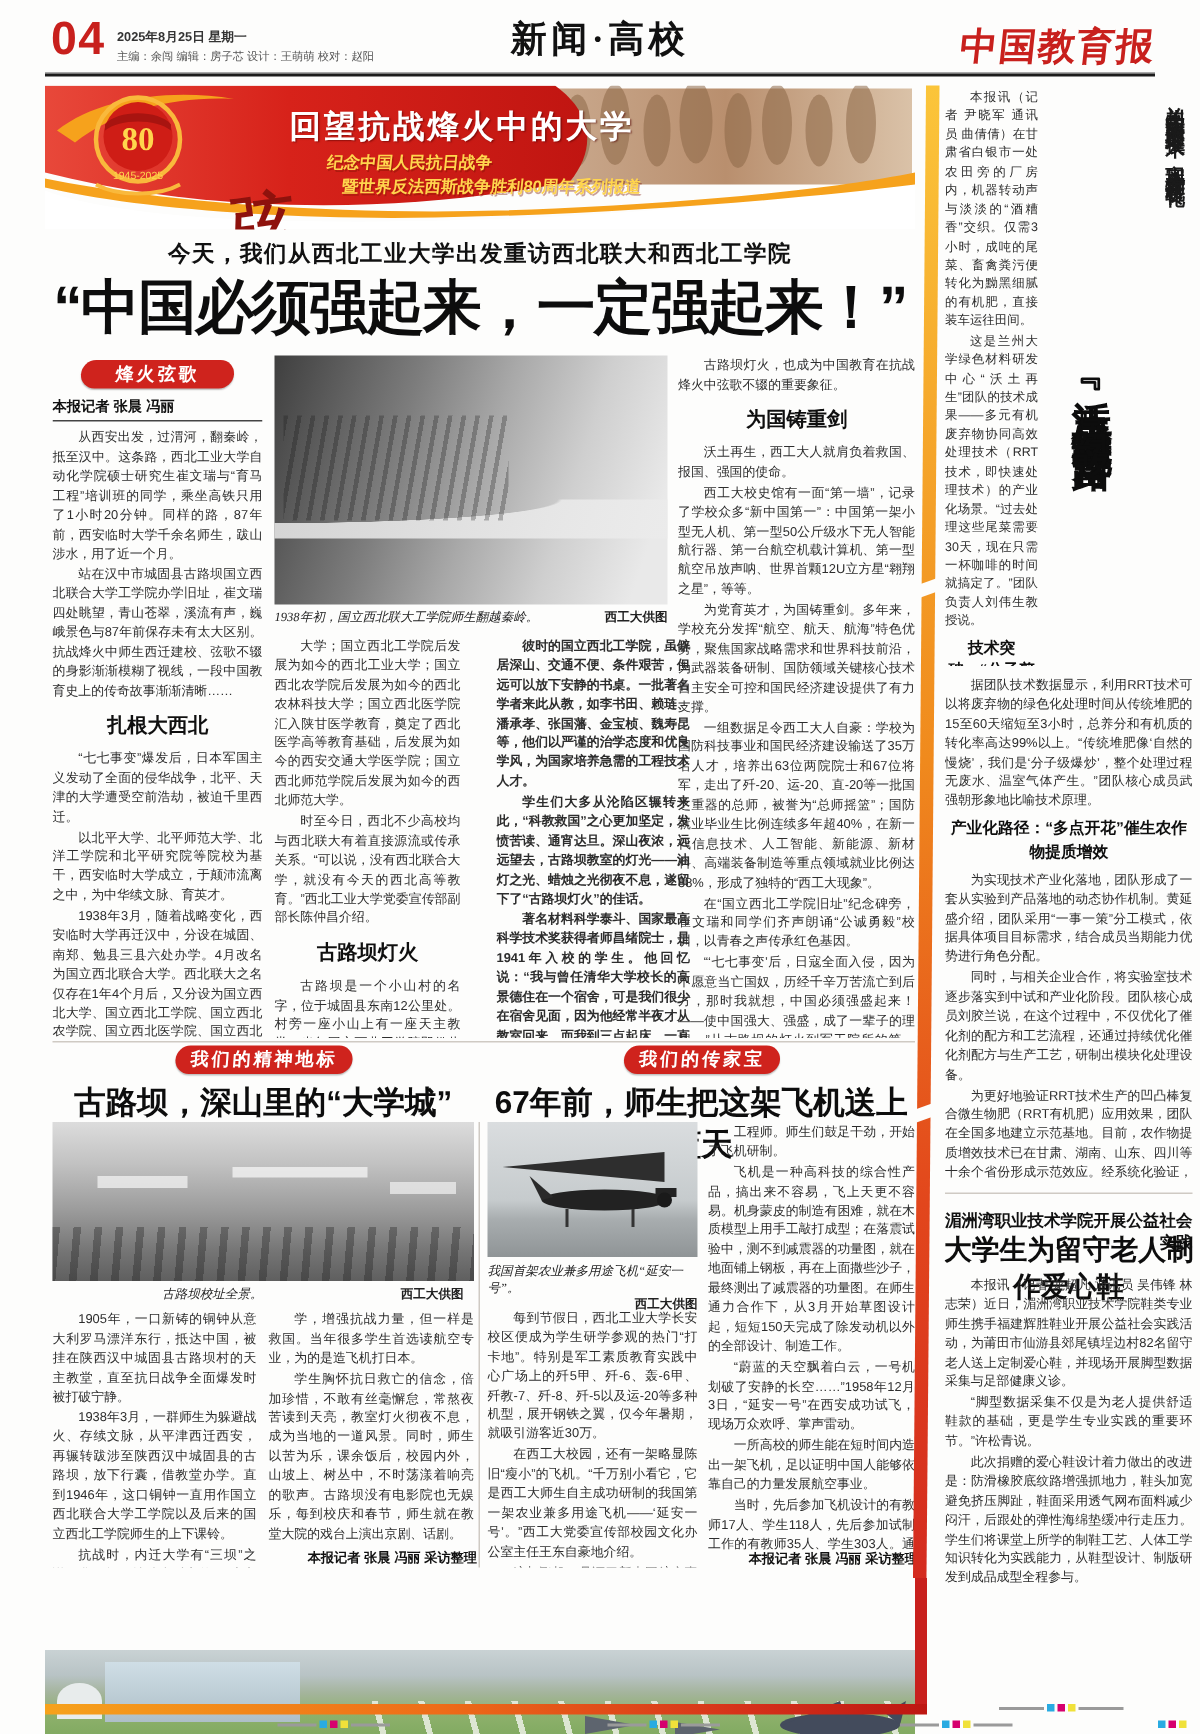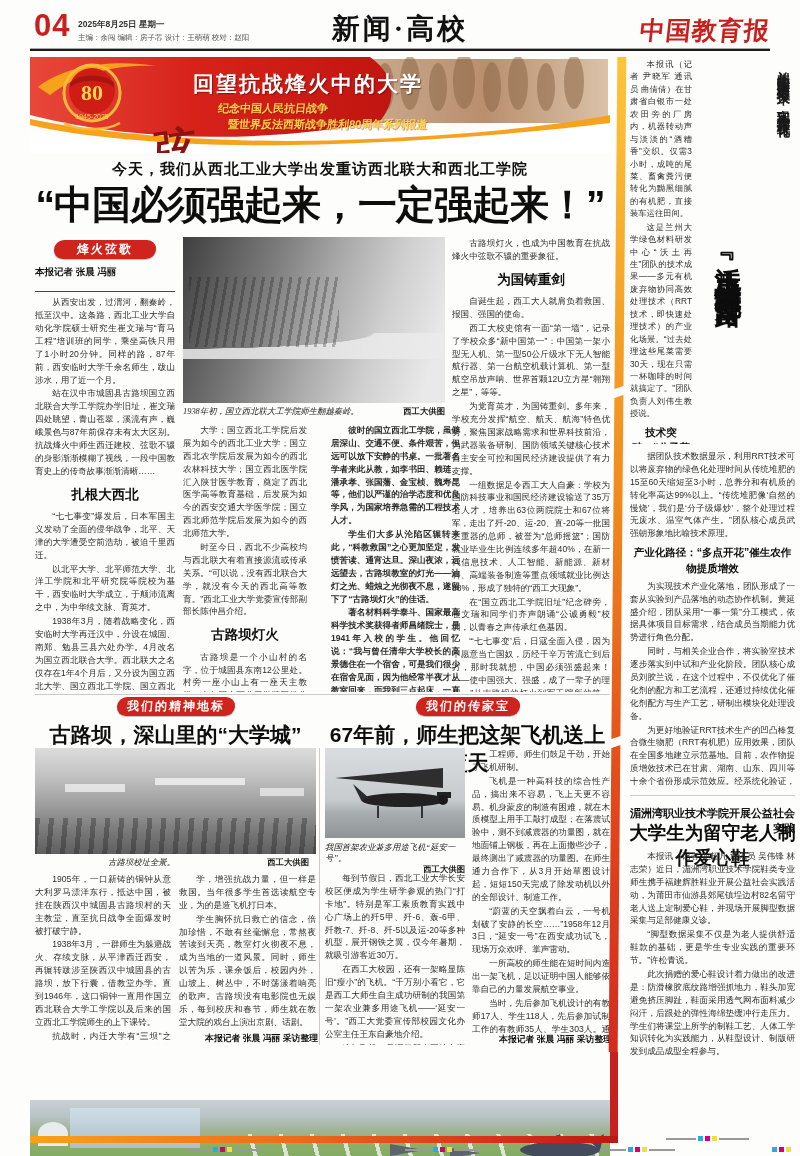--- a/index.html
+++ b/index.html
@@ -4,21 +4,21 @@
 <style>
   html,body{margin:0;padding:0;background:#e9e7e2;}
   #page{position:relative;width:800px;height:1156px;background:#fdfdfc;margin:0 auto;overflow:hidden;
         font-family:"Liberation Sans","DejaVu Sans",sans-serif;color:#222;}
   .abs{position:absolute;}
   
   .pagenum{left:34px;top:8px;font-size:31px;font-weight:900;color:#c8201d;letter-spacing:1px;}
   .dateline{left:78px;top:18px;font-size:8.5px;font-weight:bold;color:#333;line-height:1.6;}
   .credits{font-size:7.5px;font-weight:normal;color:#555;}
   .section-title{left:0;top:10px;width:800px;text-align:center;font-family:"Liberation Serif","DejaVu Serif",serif;
-        font-size:28px;font-weight:900;color:#111;letter-spacing:3px;}
+        font-size:24px;font-weight:900;color:#111;letter-spacing:3px;}
   .papername{right:30px;top:14px;font-family:"Liberation Serif","DejaVu Serif",serif;font-size:25px;font-weight:900;
         color:#c8201d;transform:skewX(-6deg);letter-spacing:1px;}
   .mastrule{left:30px;top:48px;width:740px;height:0;border-top:1px solid #aaa;border-bottom:2px solid #1c1c1c;}
   
   .banner{left:30px;top:57px;width:580px;height:96px;overflow:hidden;}
   .banner-title{left:193px;top:70px;font-size:21px;font-weight:900;color:#fff;letter-spacing:2px;text-shadow:1px 1px 1px rgba(80,0,0,.5);}
   .banner-sub{left:218px;top:101px;font-size:11px;font-weight:bold;color:#ffd54d;transform:skewX(-6deg);text-shadow:1px 1px 0 rgba(120,20,0,.4);}
   .banner-sub2{left:228px;top:117px;font-size:11px;font-weight:bold;color:#ffd54d;transform:skewX(-6deg);text-shadow:1px 1px 0 rgba(120,20,0,.4);}
   .calli{font-family:"Liberation Serif","DejaVu Serif",serif;font-weight:900;color:#8e120d;}
   .calli1{left:125px;top:63px;font-size:42px;transform:rotate(-8deg);}
@@ -26,21 +26,21 @@
   
   .kicker{left:30px;top:160px;width:580px;text-align:center;font-size:15px;font-weight:bold;color:#111;letter-spacing:1px;}
   .headline{left:20px;top:178px;width:600px;text-align:center;font-size:39px;font-weight:900;color:#0d0d0d;letter-spacing:-1px;}
   
   .col{position:absolute;font-size:8.6px;line-height:1.5;color:#2d2d2d;text-align:justify;overflow:hidden;}
   .para{text-indent:2em;margin:0 0 1px;}
   .subhead{text-align:center;font-weight:bold;font-size:13.5px;margin:7px 0 5px;color:#0f0f0f;text-indent:0;}
   .badge{background:#cf231d;color:#fff;border-radius:12px;text-align:center;font-weight:900;
          font-family:"Liberation Serif","DejaVu Serif",serif;font-size:12px;line-height:19px;letter-spacing:2px;
          box-shadow:0 1px 1px rgba(0,0,0,.25);transform:skewX(-4deg);}
-  .byline{font-size:9.5px;font-weight:bold;color:#111;border-bottom:1px solid #444;padding-bottom:12px;margin-top:6px;}
+  .byline{font-size:9.5px;font-weight:bold;color:#111;border-bottom:1px solid #444;padding-bottom:1px;margin-top:6px;}
   .photo{background:#bbb;}
   .caprow{display:flex;justify-content:space-between;font-size:8.4px;color:#222;}
   .caprow .cap{font-family:"Liberation Serif","DejaVu Serif",serif;font-style:italic;}
   .caprow .credit{font-weight:bold;white-space:nowrap;}
   .feature-headline{font-size:21px;font-weight:900;color:#0d0d0d;text-align:center;letter-spacing:0;}
   .signoff{font-size:8.8px;font-weight:bold;text-align:right;color:#111;background:#fdfdfc;padding:1px 2px;}
   .thinline{background:#cfcac3;}
   
   .vert{writing-mode:vertical-rl;}
   .v-headline{left:694px;top:64px;width:52px;height:396px;font-size:27px;font-weight:900;color:#0d0d0d;
@@ -156,21 +156,21 @@
     <div>
         <p class="para">彼时的国立西北工学院，虽僻居深山、交通不便、条件艰苦，但远可以放下安静的书桌。一批著名学者来此从教，如李书田、赖琏、潘承孝、张国藩、金宝桢、魏寿昆等，他们以严谨的治学态度和优良学风，为国家培养急需的工程技术人才。</p>
         <p class="para">学生们大多从沦陷区辗转来此，“科教救国”之心更加坚定，发愤苦读、通宵达旦。深山夜浓，远远望去，古路坝教室的灯光——油灯之光、蜡烛之光彻夜不息，遂留下了“古路坝灯火”的佳话。</p>
         <p class="para">著名材料科学泰斗、国家最高科学技术奖获得者师昌绪院士，是1941年入校的学生。他回忆说：“我与曾任清华大学校长的高景德住在一个宿舍，可是我们很少在宿舍见面，因为他经常半夜才从教室回来，而我到三点起床，一直在教室学习到吃早饭。因此，尽管我们同吃、同住、同在一个教室上课，但在一起聊天的时间并不多。”</p>
       </div>
   </div>
   <div class="col main" style="left:452px;top:237px;width:158px;height:455px;">
     <div>
         <p class="para">古路坝灯火，也成为中国教育在抗战烽火中弦歌不辍的重要象征。</p>
         <div class="subhead">为国铸重剑</div>
-        <p class="para">自诞生起，西工大人就肩负着救国、报国、强国的使命。</p>
+        <p class="para">沃土再生，西工大人就肩负着救国、报国、强国的使命。</p>
         <p class="para">西工大校史馆有一面“第一墙”，记录了学校众多“新中国第一”：中国第一架小型无人机、第一型50公斤级水下无人智能航行器、第一台航空机载计算机、第一型航空吊放声呐、世界首颗12U立方星“翱翔之星”，等等。</p>
         <p class="para">为党育英才，为国铸重剑。多年来，学校充分发挥“航空、航天、航海”特色优势，聚焦国家战略需求和世界科技前沿，为武器装备研制、国防领域关键核心技术自主安全可控和国民经济建设提供了有力支撑。</p>
         <p class="para">一组数据足令西工大人自豪：学校为国防科技事业和国民经济建设输送了35万名人才，培养出63位两院院士和67位将军，走出了歼-20、运-20、直-20等一批国之重器的总师，被誉为“总师摇篮”；国防就业毕业生比例连续多年超40%，在新一代信息技术、人工智能、新能源、新材料、高端装备制造等重点领域就业比例达88%，形成了独特的“西工大现象”。</p>
         <p class="para">在“国立西北工学院旧址”纪念碑旁，崔文瑞和同学们齐声朗诵“公诚勇毅”校训，以青春之声传承红色基因。</p>
         <p class="para">“‘七七事变’后，日寇全面入侵，因为不愿意当亡国奴，历经千辛万苦流亡到后方，那时我就想，中国必须强盛起来！——使中国强大、强盛，成了一辈子的理想。”从古路坝的灯火到军工院所的第一线，从和合南北的巍巍秦岭到五洲四海的世界舞台，当年师昌绪等西工学子的理想，如今正被一代代西工大人接力传承。</p>
       </div>
   </div>
 
   <div class="abs thinline" style="left:35px;top:694px;width:575px;height:1px;"></div>
 

